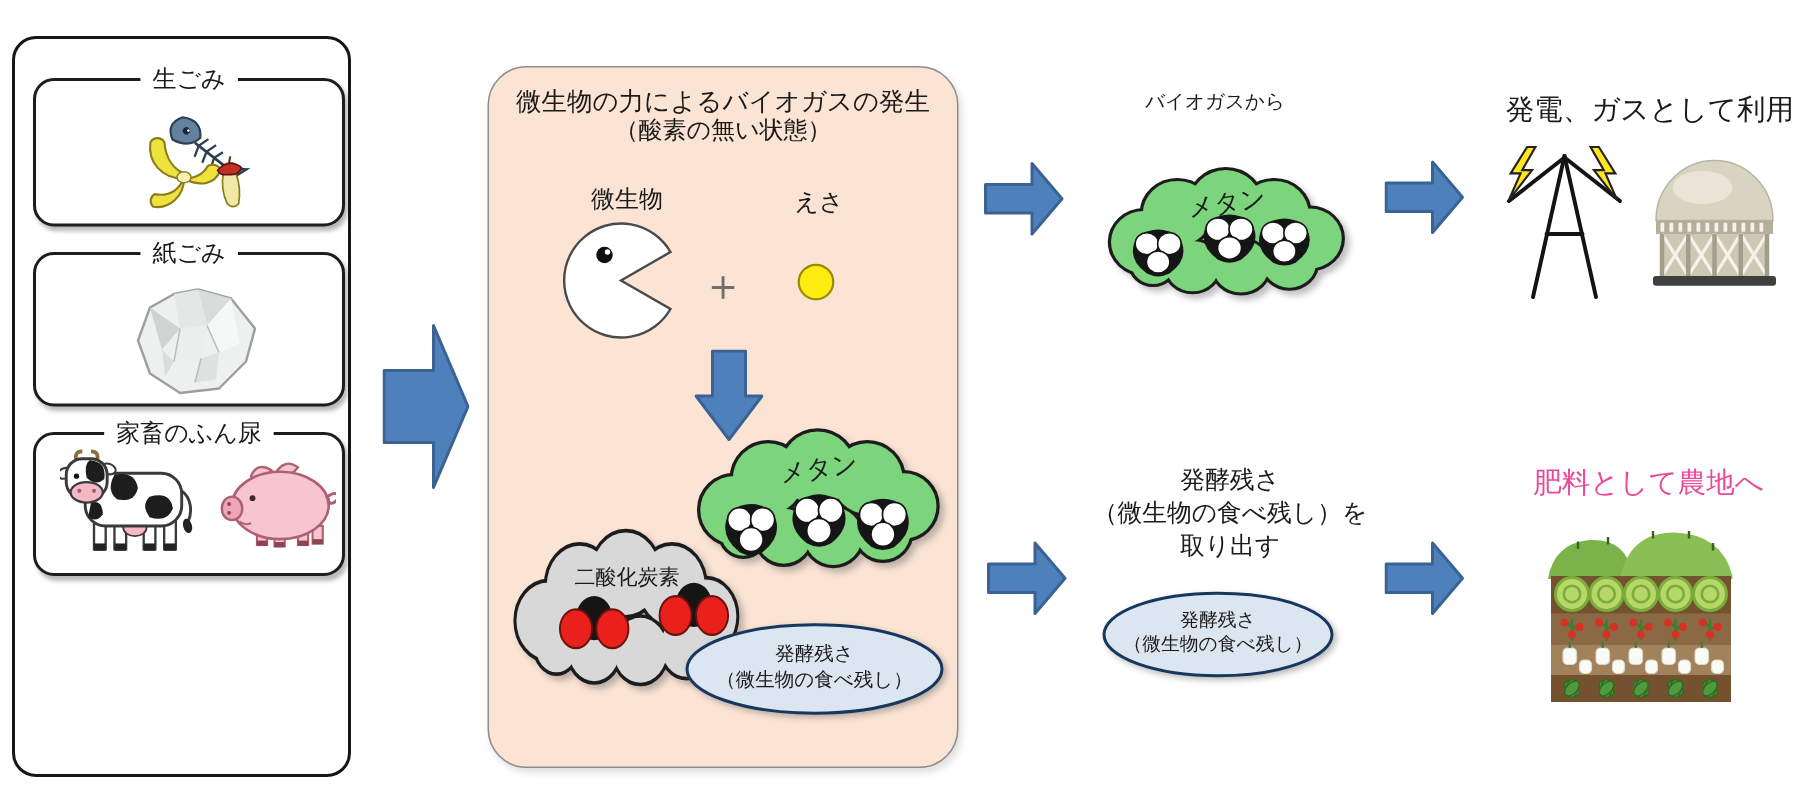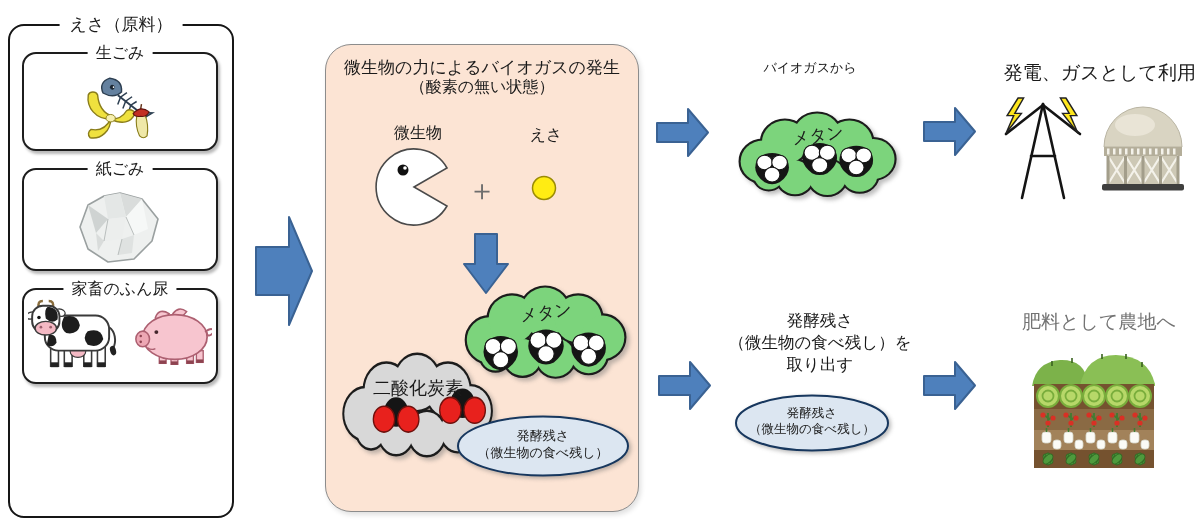--- a/index.html
+++ b/index.html
@@ -7,39 +7,39 @@
          font-family:"Liberation Sans",sans-serif;color:#1a1a1a;overflow:hidden;}
   .abs{position:absolute;}
   .ctr{text-align:center;white-space:nowrap;}
 
   
   .feed-panel{left:8px;top:24px;width:222px;height:490px;border:2.5px solid #161616;
               border-radius:16px;background:#fff;}
   .panel-legend{position:absolute;top:-13px;left:50%;transform:translateX(-50%);
                 background:#fff;padding:0 10px;font-size:17px;white-space:nowrap;}
   .feed-item{position:absolute;left:12px;width:192px;border:2px solid #1d1d1d;border-radius:14px;
-             background:#fff;box-shadow:2px 3px 3px rgba(0,0,0,.28);}
+             background:#fff;box-shadow:2px 3px 3px rgba(0,0,0,.28);padding-left:12px;}
   .item-legend{position:absolute;top:-11px;left:50%;transform:translateX(-50%);
                background:#fff;padding:0 8px;font-size:16px;white-space:nowrap;}
   .item-icon{display:flex;justify-content:center;align-items:flex-end;height:100%;}
 
   
   .digester{left:325px;top:44px;width:312px;height:466px;background:#fce4d4;
             border:1.5px solid #8c8c8c;border-radius:26px;box-shadow:2px 3px 5px rgba(0,0,0,.12);}
   .dg-title{width:100%;text-align:center;font-size:17px;}
   .cloud-wrap{position:absolute;filter:drop-shadow(3px 3px 2px rgba(110,110,110,.45));}
   .cloud-label{position:absolute;width:100%;text-align:center;font-size:17px;transform:rotate(-8deg);}
-  .cloud-label2{position:absolute;width:100%;text-align:center;font-size:18px;}
+  .cloud-label2{position:absolute;width:100%;text-align:center;font-size:14px;}
   .ellipse-wrap{position:absolute;filter:drop-shadow(2px 2px 2px rgba(100,100,100,.45));}
   .ellipse-text{position:absolute;width:100%;text-align:center;font-size:13px;line-height:16px;}
 
   .step-text{font-size:13px;line-height:21px;text-align:center;white-space:nowrap;}
   .step-text3{font-size:16.5px;line-height:22px;text-align:center;white-space:nowrap;}
   .result-text{font-size:19px;text-align:center;white-space:nowrap;}
-  .gray-text{color:#737373;}
+  .gray-text{color:#ec4899;}
   .plus{font-size:29px;color:#6e6e6e;}
 </style>
 </head>
 <body>
 
 <div class="stage">
 
   <svg width="0" height="0" style="position:absolute">
     <defs>
       <g id="cloud-shape">
@@ -78,21 +78,20 @@
         <circle cx="12.5" cy="2" r="11" fill="#e8211d" stroke="#6e100c" stroke-width="1.3"></circle>
       </g>
       <path id="arrow-big" d="M1,34 L34,34 L34,4 L57,58 L34,112 L34,82 L1,82 Z" fill="#4e80bc" stroke="#3a6293" stroke-width="2" stroke-linejoin="round"></path>
       <path id="arrow-sm" d="M1,17 L32,17 L32,3 L52,26.5 L32,50 L32,36 L1,36 Z" fill="#4e80bc" stroke="#3a6293" stroke-width="2" stroke-linejoin="round"></path>
       <path id="arrow-dn" d="M12,1 L34,1 L34,31 L45,31 L23,60 L1,31 L12,31 Z" fill="#4e80bc" stroke="#3a6293" stroke-width="2" stroke-linejoin="round"></path>
       <path id="bolt" d="M11,0 L1,16 L7,16 L0,32 L14,14 L8,14 L16,0 Z" fill="#ffe71e" stroke="#222" stroke-width="1.3"></path>
     </defs>
   </svg>
 
   <section class="abs feed-panel">
-    <div class="panel-legend">えさ（原料）</div>
 
     <div class="feed-item" style="top:26px;height:95px;">
       <div class="item-legend">生ごみ</div>
       <div class="item-icon">
         <svg width="100" height="84" viewBox="0 0 100 90">
           <g transform="translate(32,20) rotate(38)">
             <path d="M20,0 H50" stroke="#2c3e50" stroke-width="2"></path>
             <path d="M26,-8 L23.5,0 L26,8 M33,-8 L30.5,0 L33,8 M40,-7 L37.5,0 L40,7" stroke="#2c3e50" stroke-width="1.6" fill="none"></path>
             <path d="M50,0 L61,-8 L58,0 L61,8 Z" fill="#64819f" stroke="#2c3e50" stroke-width="1.5"></path>
             <path d="M2,-9 Q14,-16 21,-5 Q19,6 6,8 Q-5,2 2,-9 Z" fill="#64819f" stroke="#2c3e50" stroke-width="1.5"></path>

